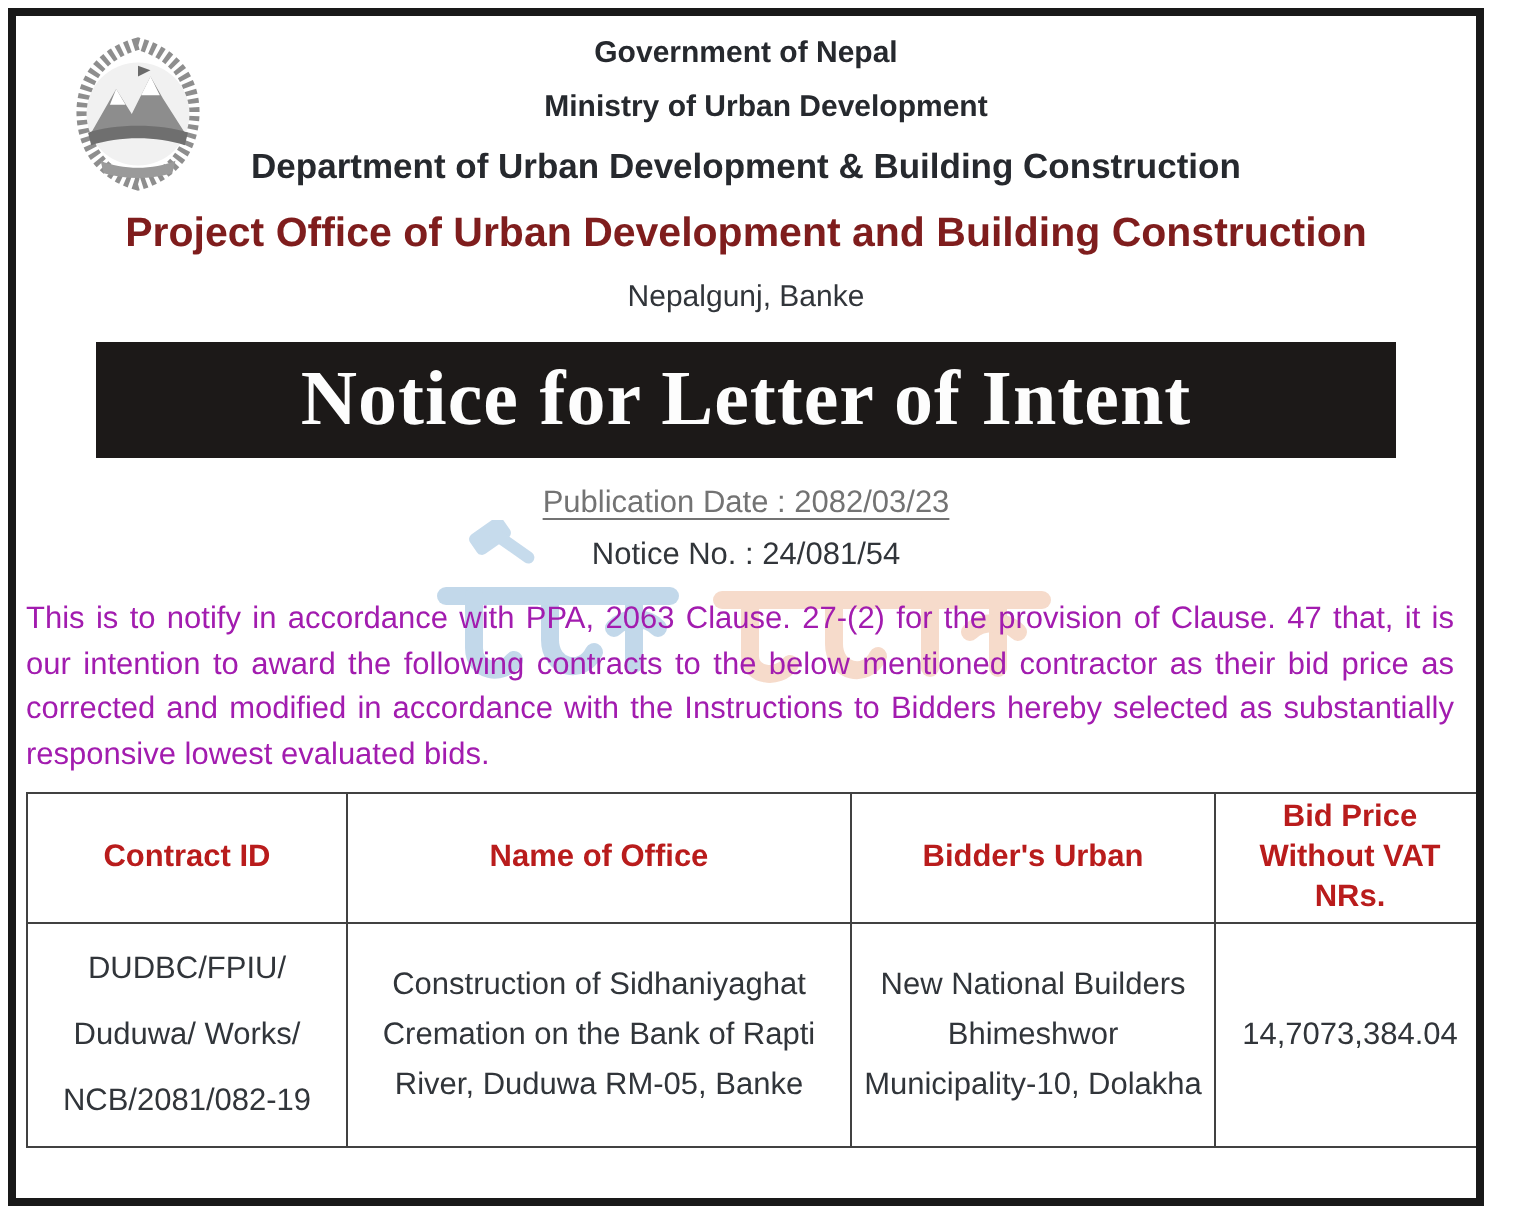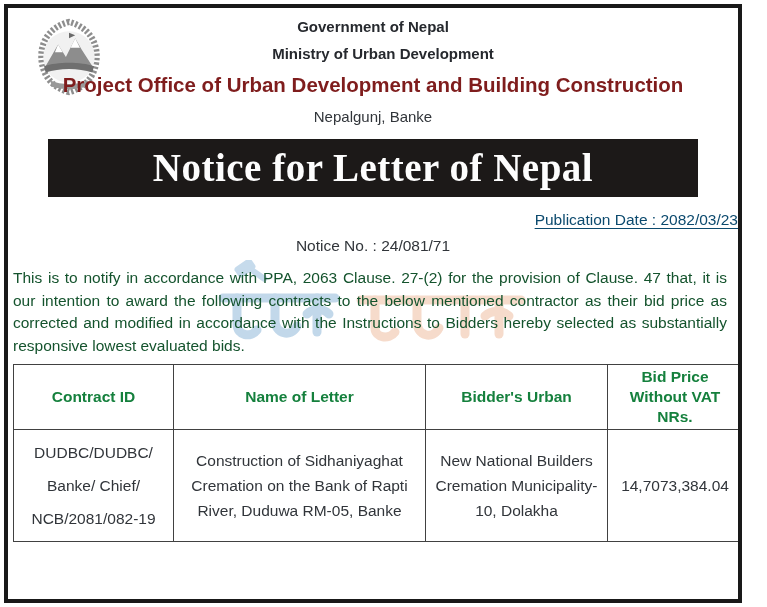--- a/index.html
+++ b/index.html
@@ -31,49 +31,49 @@
   .banner{
     position:relative;z-index:2;
     width:650px;height:58px;margin:14px auto 0 auto;
     background:#1c1918;color:#fdfdfd;
     font-family:"Liberation Serif","DejaVu Serif",serif;
     font-weight:700;font-size:39px;line-height:57px;text-align:center;
     letter-spacing:0.5px;
   }
   
   .pubdate{
-    position:relative;z-index:2;margin-top:14px;text-align:right;
-    font-size:15.5px;color:#0c4a6e;
+    position:relative;z-index:2;margin-top:14px;text-align:center;
+    font-size:15.5px;color:#737373;
   }
   .pubdate span{
     text-decoration:underline;text-underline-offset:3px;
     text-decoration-thickness:1.3px;
   }
   .noticeno{position:relative;z-index:2;margin-top:8px;text-align:center;font-size:15.5px;color:#31353a;}
   
   .watermark{position:absolute;left:205px;top:252px;width:330px;height:100px;z-index:1;pointer-events:none;}
   
   .para{
     position:relative;z-index:2;
     margin:12px 11px 0 5px;
-    font-size:15.5px;line-height:22.5px;text-align:justify;color:#14532d;
+    font-size:15.5px;line-height:22.5px;text-align:justify;color:#a21caf;
   }
   
   table.notice{
     position:relative;z-index:2;
     border-collapse:collapse;margin:7px 0 0 5px;
     table-layout:fixed;width:729px;
   }
   table.notice th,table.notice td{
     border:1.5px solid #414141;
     text-align:center;vertical-align:middle;
     padding:2px 6px;box-sizing:border-box;
     font-size:15.5px;color:#31353a;
   }
-  table.notice th{font-weight:700;color:#15803d;height:65px;line-height:20px;}
+  table.notice th{font-weight:700;color:#b91c1c;height:65px;line-height:20px;}
   table.notice td{height:112px;line-height:25px;}
   .col-contract{width:160px;}
   .col-project{width:252px;}
   .col-bidder{width:182px;}
   .col-price{width:135px;}
   td.contract-cell div{line-height:33px;}
   
   .footer-sign{
     position:relative;z-index:2;
     margin:8px 18px 0 0;text-align:right;
@@ -100,30 +100,31 @@
 
         <path d="M50 12 L50 26 L58 22 L50 19 Z" fill="#6a6a6a"></path>
 
         <path d="M26 80 C 40 86, 60 86, 74 80 L 72 88 C 58 92, 42 92, 28 88 Z" fill="#9a9a9a"></path>
       </svg>
     </div>
 
     <div class="hdr">
       <div class="h-line1">Government of Nepal</div>
       <div class="h-line2">Ministry of Urban Development</div>
+      <div class="h-line3">Department of Urban Development &amp; Building Construction</div>
       <div class="h-line4">Project Office of Urban Development and Building Construction</div>
       <div class="h-line5">Nepalgunj, Banke</div>
     </div>
 
-    <div class="banner">Notice for Letter of Nepal</div>
+    <div class="banner">Notice for Letter of Intent</div>
 
     <div class="pubdate">
       <span>Publication Date : 2082/03/23</span>
     </div>
-    <div class="noticeno">Notice No. : 24/081/71</div>
+    <div class="noticeno">Notice No. : 24/081/54</div>
 
     <div class="watermark" aria-label="ठेक्का बजार">
       <svg viewBox="0 0 330 100" width="330" height="100">
 
         <g opacity="0.65">
           <rect x="22" y="2" width="20" height="12" rx="3" fill="#a9c8e2" transform="rotate(-35 32 8)"></rect>
           <rect x="30" y="10" width="26" height="6" rx="3" fill="#a9c8e2" transform="rotate(35 43 13)"></rect>
         </g>
 
         <g opacity="0.7" stroke="#a9c8e2" stroke-width="9" fill="none" stroke-linecap="round">
@@ -150,34 +151,34 @@
     <table class="notice">
       <colgroup>
         <col class="col-contract">
           <col class="col-project">
           <col class="col-bidder">
           <col class="col-price">
       </colgroup>
       <thead>
         <tr>
           <th>Contract ID</th>
-          <th>Name of Letter</th>
+          <th>Name of Office</th>
           <th>Bidder's Urban</th>
           <th>Bid Price Without VAT NRs.</th>
         </tr>
       </thead>
       <tbody>
         <tr>
           <td class="contract-cell">
-            <div>DUDBC/DUDBC/</div>
-            <div>Banke/ Chief/</div>
+            <div>DUDBC/FPIU/</div>
+            <div>Duduwa/ Works/</div>
             <div>NCB/2081/082-19</div>
           </td>
           <td>Construction of Sidhaniyaghat Cremation on the Bank of Rapti River, Duduwa RM-05, Banke</td>
-          <td>New National Builders Cremation Municipality-10, Dolakha</td>
+          <td>New National Builders Bhimeshwor Municipality-10, Dolakha</td>
           <td>14,7073,384.04</td>
         </tr>
       </tbody>
     </table>
 
 
   </div>
 </div>
 
 </body></html>

